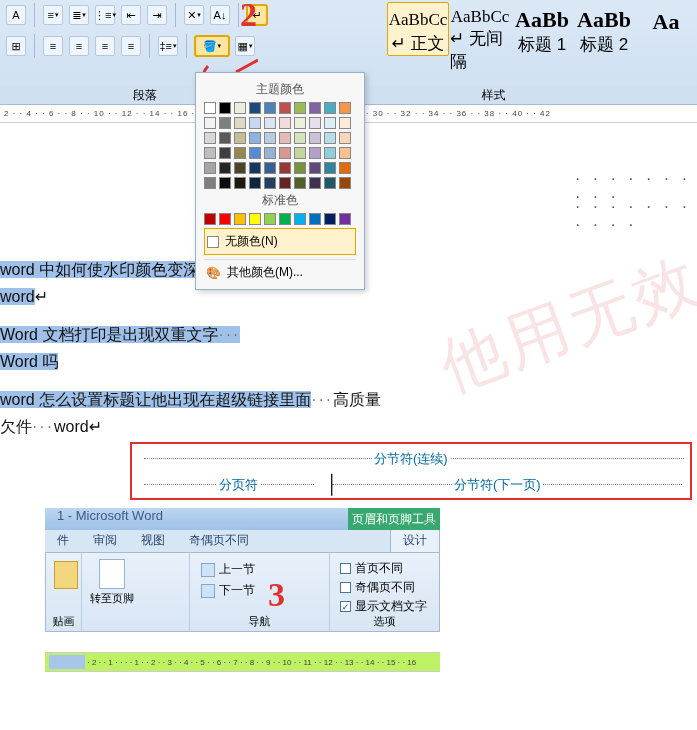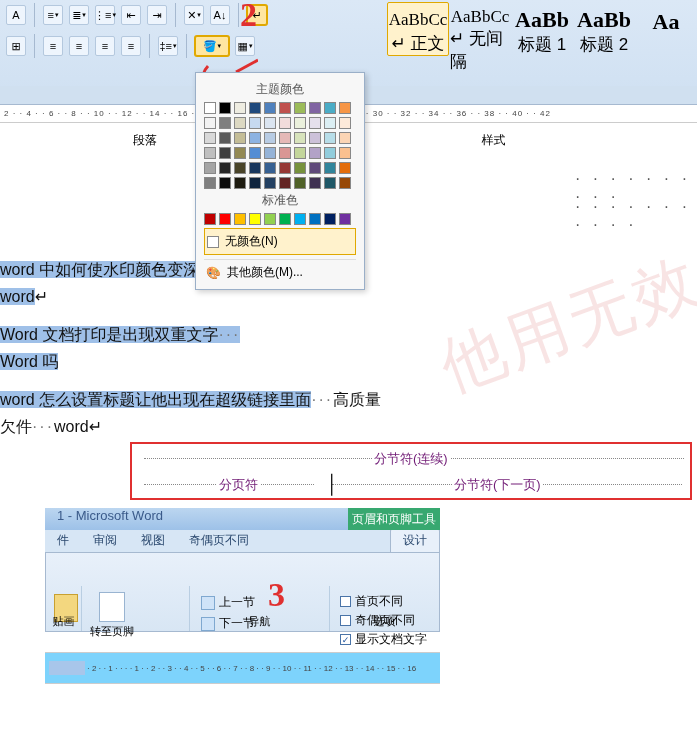--- a/index.html
+++ b/index.html
@@ -11,49 +11,49 @@
   .ico { width: 20px; height: 20px; background: #eef5fd; border: 1px solid #b4c8de; border-radius: 2px; display: flex; align-items: center; justify-content: center; font-size: 11px; cursor: pointer; }
   .ico.selected { background: #ffe6a0; border-color: #e0a800; box-shadow: 0 0 0 1px #e0a800; }
   .ico .dd { font-size: 7px; margin-left: 1px; }
   .style-box { display: inline-flex; flex-direction: column; align-items: center; width: 62px; height: 54px; border: 1px solid transparent; border-radius: 2px; cursor: pointer; padding-top: 4px; }
   .style-box.selected { border-color: #e0a800; background: #fff2cc; }
   .style-box .sample { font-family: "Times New Roman", serif; font-size: 17px; height: 30px; display: flex; align-items: center; }
   .style-box .lbl { font-size: 17px; }
   .style-box.big .sample { font-size: 22px; font-weight: bold; }
   .styles-row { position: absolute; right: 0; top: 2px; display: flex; gap: 0; }
   .group-labels { position: absolute; left: 0; bottom: 0; width: 100%; height: 18px; display: flex; background: #d0e0f0; font-size: 12px; }
-  .group-labels div { text-align: center; padding-top: 1px; margin-top: 45px; }
+  .group-labels div { text-align: center; padding-top: 1px; }
   .ruler { position: absolute; left: 0; top: 105px; width: 697px; height: 18px; background: #fff; border-bottom: 1px solid #ccc; font-size: 8px; color: #444; white-space: nowrap; overflow: hidden; display: flex; align-items: center; gap: 2px; padding-left: 4px; letter-spacing: 1px;}
   .color-popup { position: absolute; left: 195px; top: 72px; width: 170px; background: #f7f7f7; border: 1px solid #9aafc8; box-shadow: 2px 2px 6px rgba(0,0,0,0.2); padding: 6px 8px 4px; z-index: 10; text-align: center; }
   .color-popup .hdr { font-size: 12px; color: #555; margin: 2px 0 4px; }
   .swatch-row { display: flex; gap: 3px; margin-bottom: 3px; }
   .swatch { width: 12px; height: 12px; border: 1px solid #888; cursor: pointer; }
   .popup-item { display: flex; align-items: center; gap: 6px; padding: 4px 2px; cursor: pointer; border-top: 1px solid #ddd; margin-top: 4px; }
   .popup-item.no-border { border-top: none; margin-top: 0; border: 1px solid #e0a800; background: #fff2cc; }
   .doc-text { position: absolute; left: 0; width: 560px; font-size: 16px; color: #111; line-height: 1.9; }
   .hl { background: #9fc0e8; }
   .ellipsis { color: #777; letter-spacing: 2px; }
   .section-break-box { position: absolute; left: 130px; top: 442px; width: 562px; height: 58px; border: 2px solid #e03030; background: #fff; }
   .dotline { position: absolute; height: 1px; border-top: 1px dotted #888; }
-  .dotlbl { position: absolute; font-size: 13px; color: #701a75; background: #fff; padding: 0 2px; }
+  .dotlbl { position: absolute; font-size: 13px; color: #0369a1; background: #fff; padding: 0 2px; }
   .ribbon2 { position: absolute; left: 45px; top: 508px; width: 395px; }
   .titlebar2 { height: 22px; background: linear-gradient(#bcd6f0,#9dc1e8); color: #3a5a8a; font-size: 13px; padding-left: 12px; display: flex; align-items: flex-start; position: relative; }
   .contextual-tab { position: absolute; right: 0; top: 0; width: 92px; height: 22px; background: #38a870; color: #fff; display: flex; align-items: center; justify-content: center; font-size: 12px; }
   .tabs2 { height: 22px; background: #d7e6f5; display: flex; align-items: flex-end; font-size: 12px; }
   .tab2 { padding: 3px 12px; cursor: pointer; color: #2a486e; }
   .tab2.active { background: #e8f0fa; border: 1px solid #a6b9d0; border-bottom: none; border-radius: 3px 3px 0 0; }
   .ribbon2-body { height: 80px; background: linear-gradient(#e8f0fa,#d8e6f4); border: 1px solid #a6b9d0; position: relative; display: flex; }
-  .r2-col { padding: 6px 8px; border-right: 1px solid #b9cee2; position: relative; margin-top: 33px; }
+  .r2-col { padding: 6px 8px; border-right: 1px solid #b9cee2; position: relative; }
   .r2-lbl { position: absolute; bottom: 2px; left: 0; width: 100%; text-align: center; font-size: 11px; }
   .small-btn { display: flex; align-items: center; gap: 4px; font-size: 12px; padding: 2px 3px; cursor: pointer; border-radius: 2px; }
   .small-btn.hot { background: #ffe9a6; border: 1px solid #e0a800; }
   .small-btn .sq { width: 14px; height: 14px; background: #cfe3f8; border: 1px solid #7fa8d0; }
   .chk { display: flex; align-items: center; gap: 4px; font-size: 12px; padding: 1px 2px; }
   .chk .box { width: 11px; height: 11px; border: 1px solid #4a74a8; background: #fff; display: flex; align-items: center; justify-content: center; font-size: 9px; color: #1a4f9a; }
-  .ruler2 { position: absolute; left: 45px; top: 652px; width: 395px; height: 32px; background: #7dd3fc; border-top: 1px solid #ccc; border-bottom: 1px solid #ccc; font-size: 8px; color: #444; display:flex; align-items:center; gap:2px; padding-left:4px; }
+  .ruler2 { position: absolute; left: 45px; top: 652px; width: 395px; height: 20px; background: #bef264; border-top: 1px solid #ccc; border-bottom: 1px solid #ccc; font-size: 8px; color: #444; display:flex; align-items:center; gap:2px; padding-left:4px; }
   .ruler2 .sel { display:inline-block; height: 14px; background: #a8c6ea; width: 36px; }
   .red-arrow { position: absolute; color: #e03030; pointer-events: none; }
   .watermark { position: absolute; right: -10px; top: 280px; font-size: 64px; color: rgba(200,30,30,0.12); transform: rotate(-20deg); font-family: "SimSun", serif; letter-spacing: 4px; pointer-events:none;}
   .big-red-num { position: absolute; color: #e03030; font-family: "Brush Script MT", cursive; font-size: 34px; font-weight: bold; pointer-events: none; }
   .dots-right { position:absolute; font-size:16px; letter-spacing:4px; color:#555; }
 </style>
 </head>
 <body>
 
 <div class="ribbon1">

